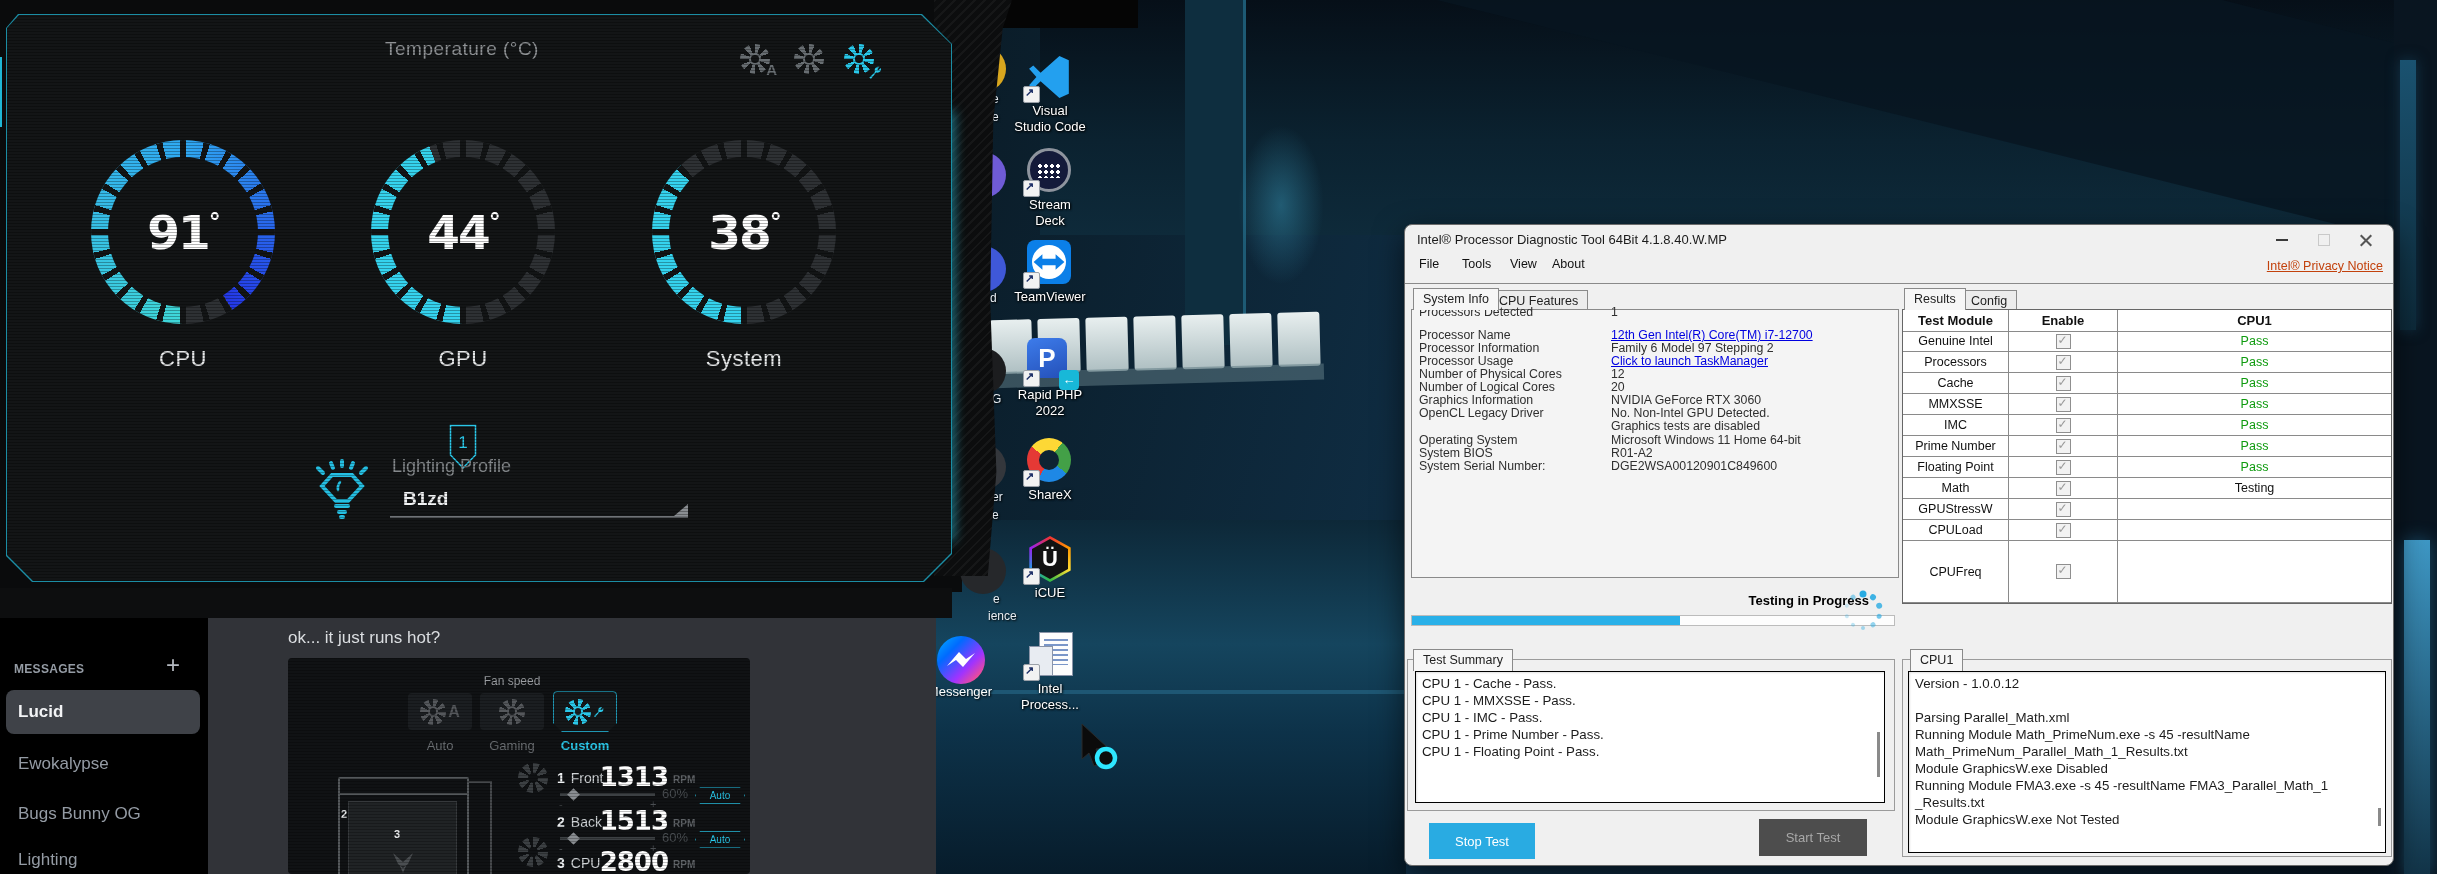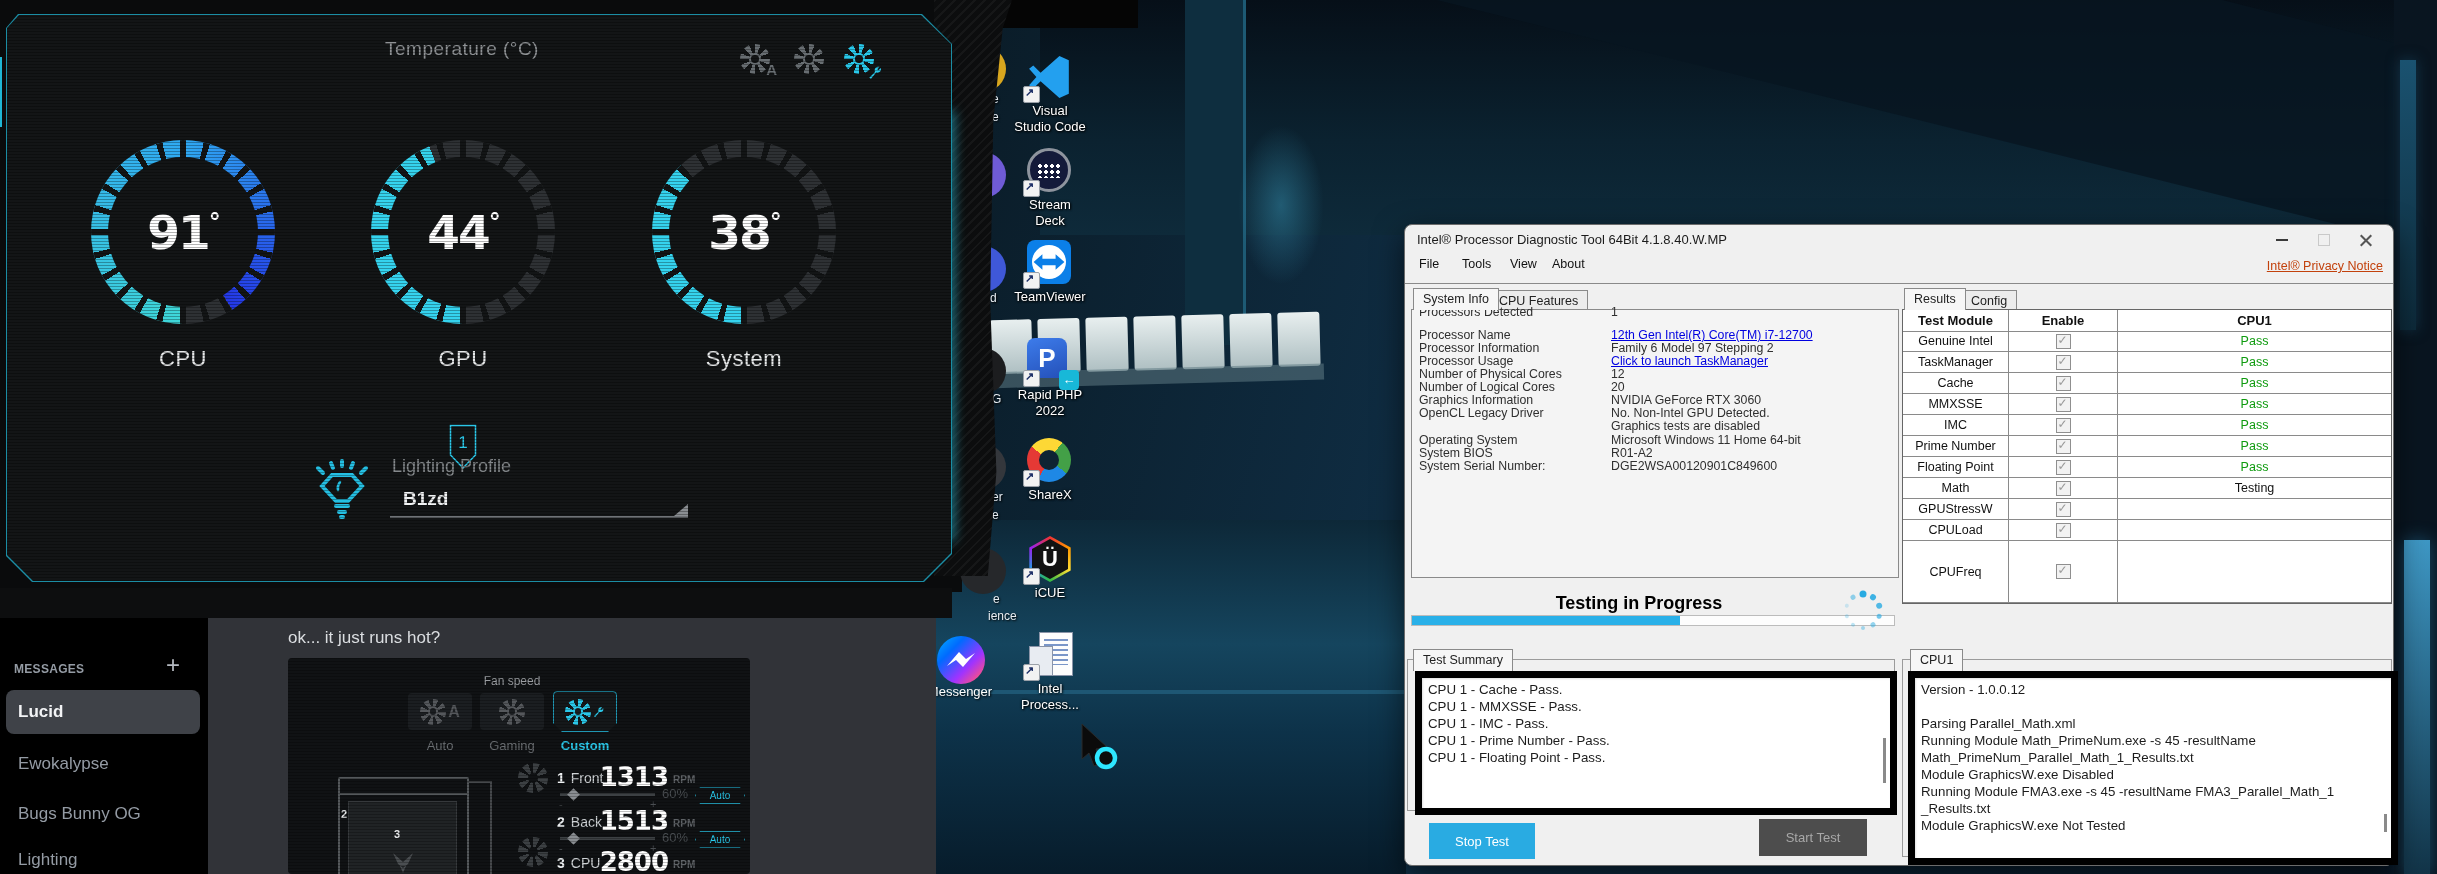--- a/index.html
+++ b/index.html
@@ -161,27 +161,27 @@
   .si-link{color:#0000e0;text-decoration:underline;cursor:pointer;}
   .rtable{position:absolute;left:497px;top:84px;width:490px;background:#fff;border:1px solid #666;box-sizing:border-box;
     display:grid;grid-template-columns:106px 109px 1fr;font-size:12.5px;color:#111;}
   .rc{border-right:1px solid #8a8a8a;border-bottom:1px solid #8a8a8a;display:flex;align-items:center;justify-content:center;}
   .rc:nth-child(3n){border-right:none;}
   .rc.hdr{font-weight:bold;font-size:13px;height:21px;}
   .cbx{width:13px;height:13px;border:1px solid #8f8f8f;background:#f2f2f2;position:relative;cursor:pointer;}
   .cbx::after{content:"\2713";position:absolute;left:1px;top:-2px;font-size:12px;color:#9a9a9a;}
   .res-green{color:#0f9b0f;}
   .res-dark{color:#111;}
-  .prog-label{position:absolute;left:4px;top:368px;width:460px;text-align:center;font-size:18px;font-weight:bold;color:#000;}
+  .prog-label{position:absolute;left:4px;top:368px;width:460px;text-align:right;font-size:13px;font-weight:bold;color:#000;}
   .prog-track{position:absolute;left:6px;top:390px;width:482px;height:9px;background:#fdfdfd;border:1px solid #bcbcbc;}
   .prog-fill{height:100%;background:#29b0e8;}
   .spinner{position:absolute;left:436px;top:364px;width:44px;height:44px;}
   .spinner i{position:absolute;left:50%;top:50%;border-radius:50%;background:#29abe2;}
   .grp{position:absolute;border:1px solid #9b9b9b;background:#f0f0f0;}
-  .listbox{position:absolute;background:#fff;border:7px solid #000000;box-shadow:inset 1px 1px 2px rgba(0,0,0,.12);overflow:hidden;}
+  .listbox{position:absolute;background:#fff;border:1px solid #000000;box-shadow:inset 1px 1px 2px rgba(0,0,0,.12);overflow:hidden;}
   .lb-line{position:absolute;left:6px;font-size:13.3px;color:#1c1c1c;white-space:nowrap;}
   .thumb{position:absolute;width:3px;background:#8a8a8a;}
   .btn{position:absolute;font-size:13px;display:flex;align-items:center;justify-content:center;cursor:pointer;}
   .btn-stop{background:#29abe2;color:#fff;}
   .btn-start{background:#4d4d4d;color:#a8a8a8;}
 
   
   .cursor{left:1080px;top:722px;z-index:9;}
 </style>
 </head>
@@ -523,21 +523,21 @@
       <div class="rc hdr">Test Module</div>
       <div class="rc hdr">Enable</div>
       <div class="rc hdr">CPU1</div>
 
       <div class="rc">Genuine Intel</div>
       <div class="rc">
           <div class="cbx"></div>
         </div>
       <div class="rc res-green">Pass</div>
 
-      <div class="rc">TaskManager</div>
+      <div class="rc">Processors</div>
       <div class="rc">
           <div class="cbx"></div>
         </div>
       <div class="rc res-green">Pass</div>
 
       <div class="rc">Cache</div>
       <div class="rc">
           <div class="cbx"></div>
         </div>
       <div class="rc res-green">Pass</div>

